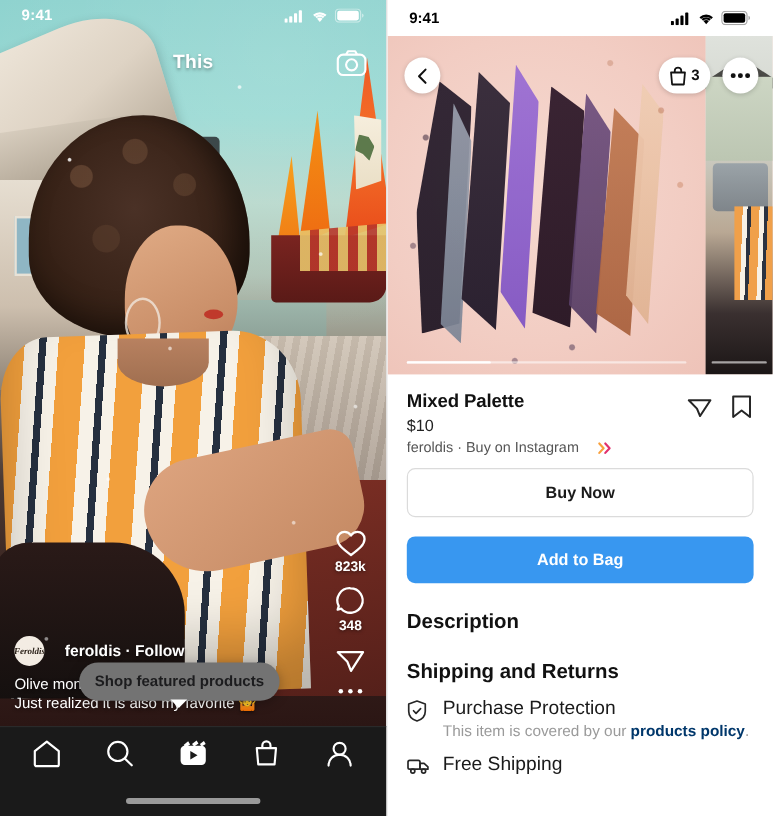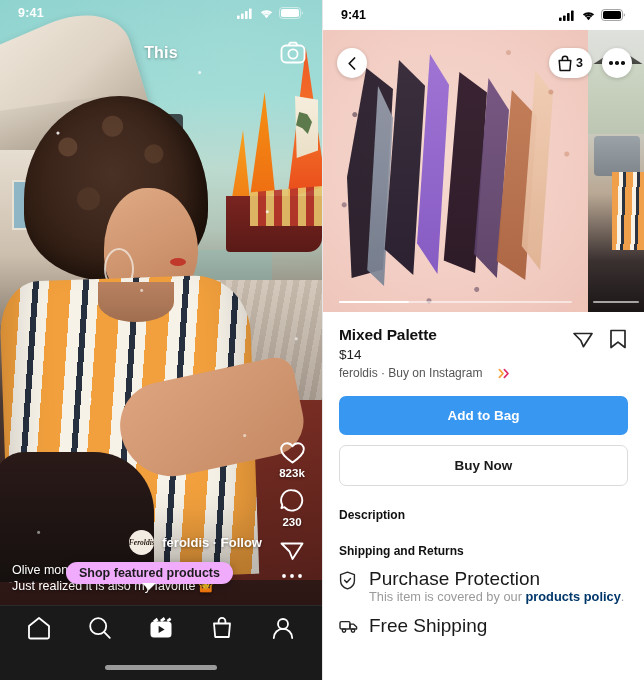--- a/index.html
+++ b/index.html
@@ -205,21 +205,21 @@
     display:flex; flex-direction:column; align-items:center; gap:3px;
   }
   .rail-item { display:flex; flex-direction:column; align-items:center; margin-bottom:6px; }
   .rail-count {
     color:#fff; font-size:11.5px; font-weight:600; margin-top:2px;
     text-shadow:0 1px 3px rgba(0,0,0,.5);
   }
 
   
   .reel-info { position:absolute; left:12px; bottom:86px; width:250px; z-index:18; }
-  .user-row { display:flex; align-items:center; gap:8px; margin-bottom:7px;justify-content:flex-end; }
+  .user-row { display:flex; align-items:center; gap:17px; margin-bottom:7px; }
   .avatar {
     width:25px; height:25px; border-radius:50%;
     background:#f3ece3; display:flex; align-items:center; justify-content:center;
     font-family:"Liberation Serif", serif; font-style:italic;
     font-size:7.5px; color:#2a2018; font-weight:700; overflow:hidden;
   }
   .username {
     color:#fff; font-size:13px; font-weight:600;
     text-shadow:0 1px 3px rgba(0,0,0,.5);
   }
@@ -241,21 +241,21 @@
   }
   .view-products span {
     color:#fff; font-size:12.5px; font-weight:500;
     text-shadow:0 1px 3px rgba(0,0,0,.5);
   }
   .dots-right { margin-left:auto; color:#fff; font-size:16px; letter-spacing:1.5px; }
 
   
   .tooltip {
     position:absolute; left:66px; bottom:96px; z-index:30;
-    background:#f0abfc; border-radius:17px; padding:4px 13px;
+    background:#737373; border-radius:17px; padding:9px 13px;
     font-size:12.5px; font-weight:600; color:#1c1c1e;
     box-shadow:0 2px 10px rgba(0,0,0,.28); white-space:nowrap;
   }
   .tooltip::after {
     content:""; position:absolute; left:50%; bottom:-6px; margin-left:-7px;
     width:0; height:0; border-left:7px solid transparent;
     border-right:7px solid transparent; border-top:7px solid #fff;
   }
 
   
@@ -385,28 +385,28 @@
 
   .btn {
     display:block; width:100%; text-align:center; border-radius:7px;
     font-size:13.5px; font-weight:700; padding:12px 0; cursor:pointer;
   }
   .btn-primary { background:#3897F0; color:#fff; margin-top:16px; border:none; }
   .btn-secondary {
     background:#fff; color:#1a1a1a; border:1px solid #dbdbdb; margin-top:10px;
   }
 
-  .sec-title { font-size:12px; font-weight:700; color:#111; margin-top:22px; }
+  .sec-title { font-size:17px; font-weight:700; color:#111; margin-top:22px; }
   .desc-text { font-size:12.8px; line-height:18px; color:#262626; margin-top:9px; }
   .desc-more { color:#9a9a9a; }
 
   .ship-list { margin-top:10px; }
   .ship-row { display:flex; gap:12px; margin-top:12px; align-items:flex-start; }
   .ship-ico { width:18px; flex:0 0 18px; padding-top:1px; }
-  .ship-h { font-size:19px; color:#1a1a1a; line-height:17px; }
+  .ship-h { font-size:16px; color:#1a1a1a; line-height:17px; }
   .ship-s { font-size:12.8px; color:#9a9a9a; line-height:17px; margin-top:1px; }
   .ship-s a { color:#00376b; font-weight:700; text-decoration:none; }
 </style>
 </head>
 <body>
 
 <div class="screens">
 
   <div class="reels">
 
@@ -474,21 +474,21 @@
       <div class="rail-item">
         <svg width="27" height="25" viewBox="0 0 27 25">
           <path d="M13.5 22.5C7 17.8 2.2 14 2.2 9.2A5.9 5.9 0 0 1 8.2 3.2c2.4 0 4.2 1.4 5.3 3 1.1-1.6 2.9-3 5.3-3a5.9 5.9 0 0 1 6 6c0 4.8-4.8 8.6-11.3 13.3Z" fill="none" stroke="#fff" stroke-width="1.9" stroke-linejoin="round"></path>
         </svg>
         <div class="rail-count">823k</div>
       </div>
       <div class="rail-item">
         <svg width="26" height="26" viewBox="0 0 26 26">
           <path d="M13 2.2a10.2 10.2 0 1 1-7.6 17l-3 .8.9-2.9A10.2 10.2 0 0 1 13 2.2Z" fill="none" stroke="#fff" stroke-width="1.9" stroke-linejoin="round"></path>
         </svg>
-        <div class="rail-count">230</div>
+        <div class="rail-count">348</div>
       </div>
       <div class="rail-item">
         <svg width="26" height="26" viewBox="0 0 26 26">
           <path d="M2.5 6.5h21l-10 15.5-3-7.5Z" fill="none" stroke="#fff" stroke-width="1.9" stroke-linejoin="round"></path>
         </svg>
       </div>
       <div class="rail-item">
         <svg width="22" height="8" viewBox="0 0 22 8">
           <circle cx="3" cy="4" r="1.9" fill="#fff"></circle>
             <circle cx="11" cy="4" r="1.9" fill="#fff"></circle>
@@ -644,21 +644,21 @@
             <i></i>
             <i></i>
           </span>
       </div>
     </div>
 
     <div class="pdp-body">
       <div class="title-row">
         <div>
           <div class="prod-title">Mixed Palette</div>
-          <div class="prod-price">$14</div>
+          <div class="prod-price">$10</div>
           <div class="prod-seller">
             <span>feroldis · Buy on Instagram</span>
             <svg width="13" height="11" viewBox="0 0 13 11">
               <path d="M1.4 1.6 5 5.5 1.4 9.4" fill="none" stroke="#f9a03c" stroke-width="1.8" stroke-linecap="round" stroke-linejoin="round"></path>
               <path d="M6.4 1.6 10 5.5 6.4 9.4" fill="none" stroke="#e1306c" stroke-width="1.8" stroke-linecap="round" stroke-linejoin="round"></path>
             </svg>
           </div>
         </div>
         <div class="title-icons">
           <span>
@@ -667,22 +667,22 @@
             </svg>
           </span>
           <span>
             <svg width="20" height="22" viewBox="0 0 20 22">
               <path d="M3 2.5h14v17l-7-5.4-7 5.4Z" fill="none" stroke="#262626" stroke-width="1.7" stroke-linejoin="round"></path>
             </svg>
           </span>
         </div>
       </div>
 
+      <button class="btn btn-secondary">Buy Now</button>
       <button class="btn btn-primary">Add to Bag</button>
-      <button class="btn btn-secondary">Buy Now</button>
 
       <div class="sec-title">Description</div>
 
       <div class="sec-title">Shipping and Returns</div>
       <div class="ship-list">
 
         <div class="ship-row">
           <span class="ship-ico">
             <svg width="17" height="19" viewBox="0 0 17 19">
               <path d="M8.5 1.2 15.4 3.6v6.1c0 4-2.9 6.9-6.9 8.1-4-1.2-6.9-4.1-6.9-8.1V3.6Z" fill="none" stroke="#262626" stroke-width="1.4" stroke-linejoin="round"></path>

